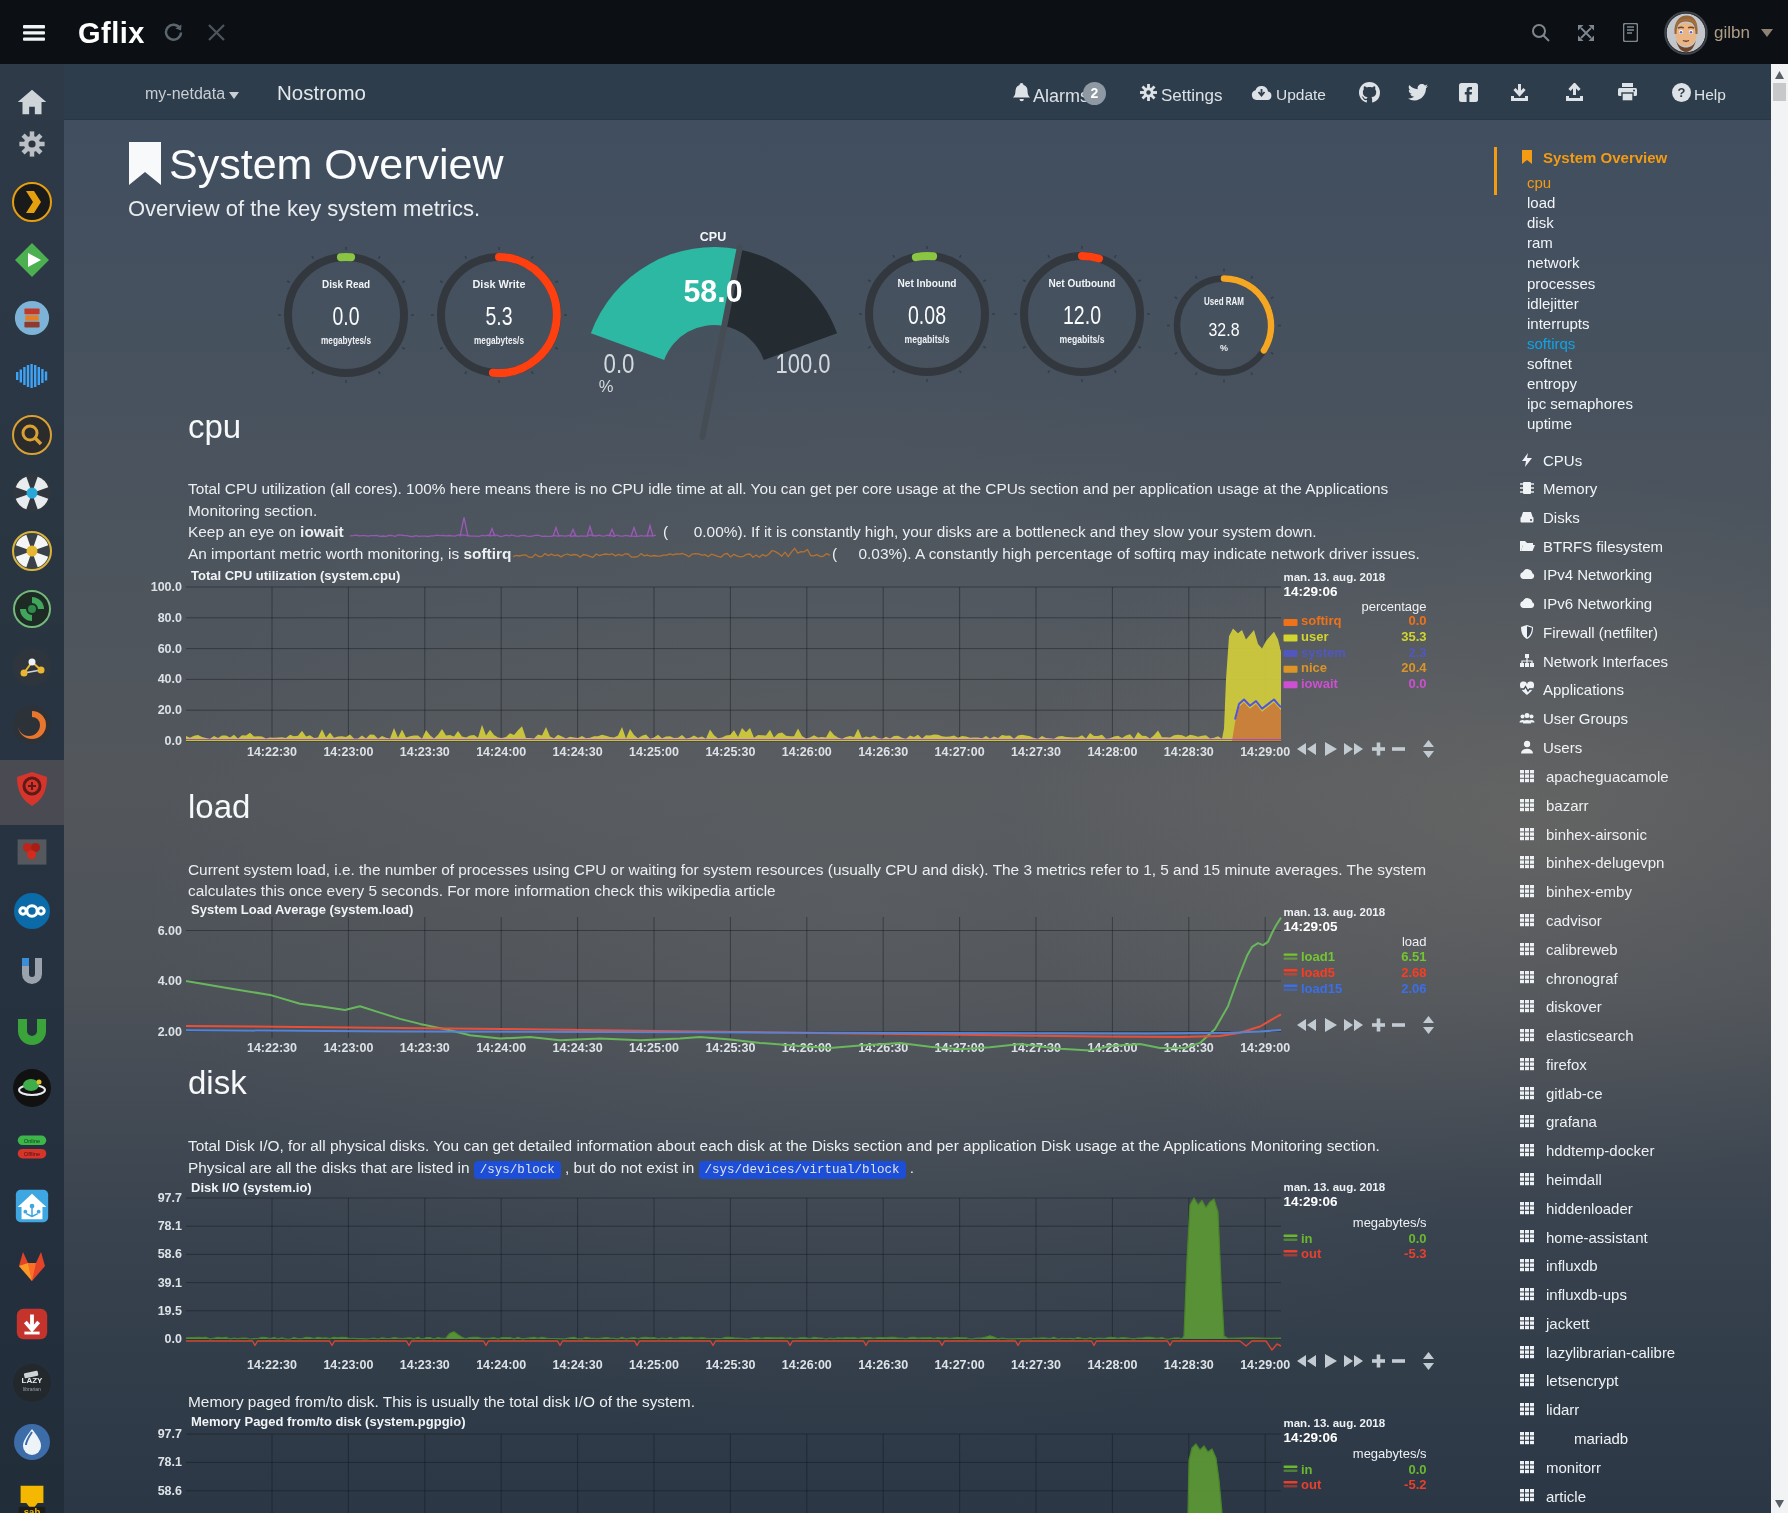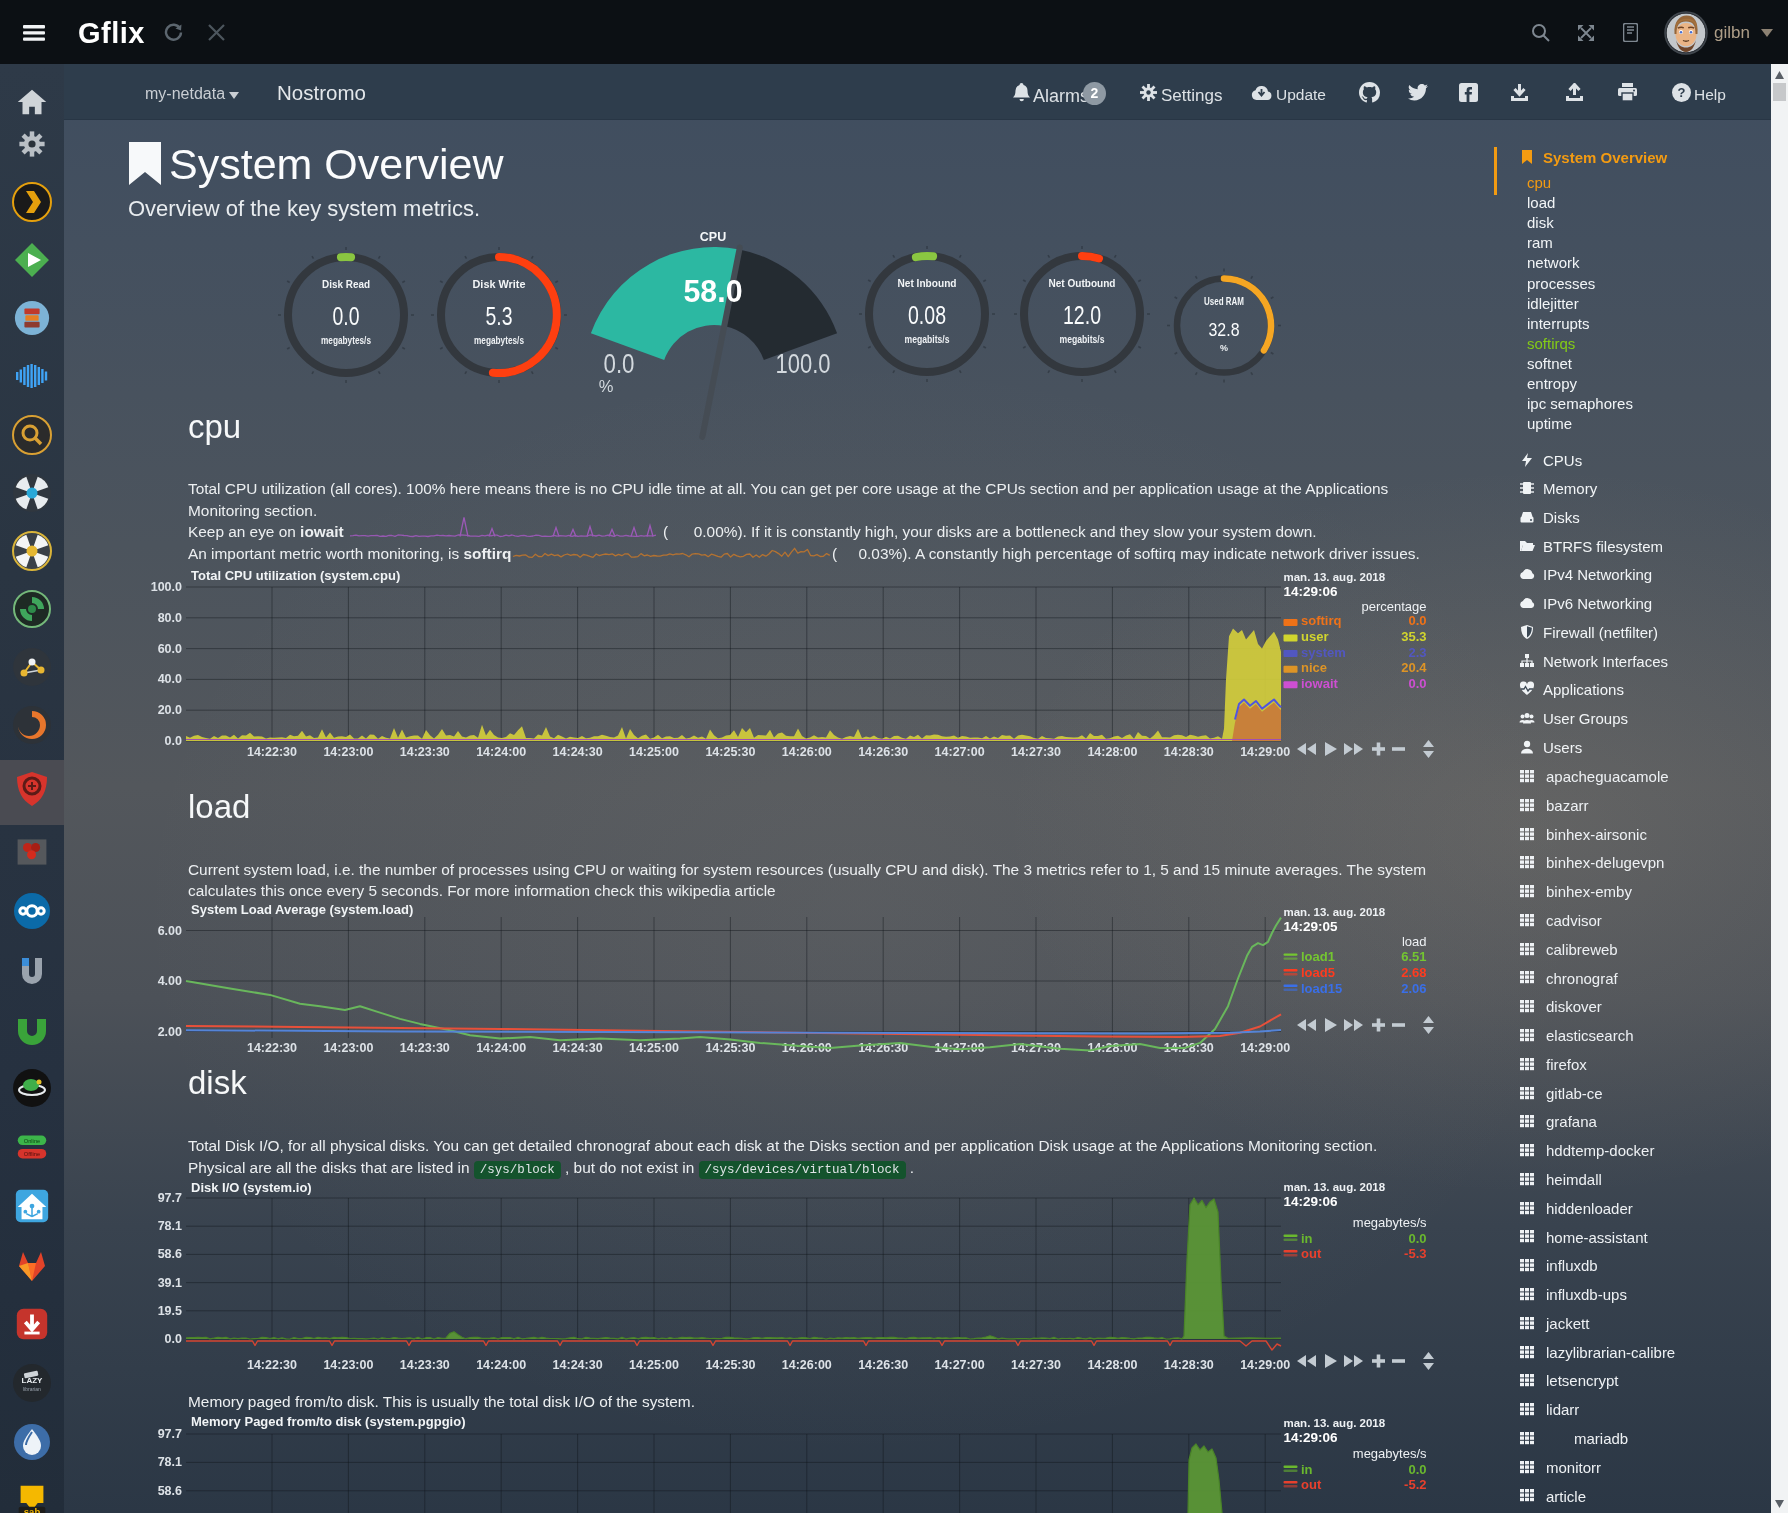--- a/index.html
+++ b/index.html
@@ -8,21 +8,21 @@
 #bg { left:0; top:0; width:1788px; height:1513px;
   background:
    radial-gradient(ellipse 760px 520px at 86% 55%, rgba(182,164,138,0.17), rgba(182,164,138,0) 70%),
    radial-gradient(ellipse 1000px 760px at 48% 60%, rgba(160,152,140,0.12), rgba(160,152,140,0) 72%),
    linear-gradient(180deg, #3d4c5f 0%, #44505f 16%, #4c545d 36%, #53575c 52%, #4c5158 66%, #39434f 81%, #2b3745 100%);
 }
 #leftbar { left:0; top:64px; width:64px; height:1449px;
   background:linear-gradient(180deg, #2e3a48 0%, #2a3542 35%, #263140 70%, #222d3a 100%); }
 .mtext { font-size:15px; transform:translateY(-50%); white-space:nowrap; }
 .pline { font-size:15.4px; line-height:21.5px; color:#eceff1; white-space:nowrap; }
-.code { font-family:"Liberation Mono", monospace; font-size:12.5px; background:#14532d; color:#dfe3e6;
+.code { font-family:"Liberation Mono", monospace; font-size:12.5px; background:#1d4ed8; color:#dfe3e6;
   padding:2px 6px; border-radius:4px; }
 </style></head>
 <body>
 <div id="bg" class="abs"></div>
 <svg class="abs" style="left:129px;top:142px" width="32" height="43" viewBox="0 0 32 43">
     <path d="M0 0 H32 V43 L16 30 L0 43 Z" fill="#f7f9fa"></path>
   </svg>
 <div class="abs" style="left:169px;top:140px;font-size:43px;color:#fbfcfd">System Overview</div>
 <div class="abs" style="left:128px;top:196px;font-size:22px;color:#e8ecef">Overview of the key system metrics.</div>
 <svg class="abs" style="left:0;top:0" width="1788" height="1513" viewBox="0 0 1788 1513">
@@ -290,21 +290,21 @@
       <path d="M1344 1019 L1353 1025 L1344 1031 Z"></path>
       <path d="M1354 1019 L1363 1025 L1354 1031 Z"></path>
       <rect x="1372" y="1023.2" width="13" height="3.6"></rect>
       <rect x="1376.7" y="1018.5" width="3.6" height="13"></rect>
       <rect x="1392" y="1023.2" width="13" height="3.6"></rect>
       <path d="M1423 1023 l5.5 -7 l5.5 7 Z"></path>
       <path d="M1423 1027 l5.5 7 l5.5 -7 Z"></path>
     </g>
   </svg>
 <div class="abs" style="left:188px;top:1064px;font-size:33px;color:#f6f8f9">disk</div>
-<div class="abs pline" style="left:188px;top:1135px">Total Disk I/O, for all physical disks. You can get detailed chronograf about each disk at the Disks section and per application Disk usage at the Applications Monitoring section.</div>
+<div class="abs pline" style="left:188px;top:1135px">Total Disk I/O, for all physical disks. You can get detailed information about each disk at the Disks section and per application Disk usage at the Applications Monitoring section.</div>
 <div class="abs pline" style="left:188px;top:1156.5px">Physical are all the disks that are listed in <span class="code">/sys/block</span> , but do not exist in <span class="code">/sys/devices/virtual/block</span> .</div>
 <svg class="abs" style="left:0;top:0" width="1788" height="1513" viewBox="0 0 1788 1513">
     <line x1="272.0" y1="1198.0" x2="272.0" y2="1339.0" stroke="rgba(14,18,24,0.42)" stroke-width="1"></line>
     <line x1="348.4" y1="1198.0" x2="348.4" y2="1339.0" stroke="rgba(14,18,24,0.42)" stroke-width="1"></line>
     <line x1="424.8" y1="1198.0" x2="424.8" y2="1339.0" stroke="rgba(14,18,24,0.42)" stroke-width="1"></line>
     <line x1="501.2" y1="1198.0" x2="501.2" y2="1339.0" stroke="rgba(14,18,24,0.42)" stroke-width="1"></line>
     <line x1="577.6" y1="1198.0" x2="577.6" y2="1339.0" stroke="rgba(14,18,24,0.42)" stroke-width="1"></line>
     <line x1="654.0" y1="1198.0" x2="654.0" y2="1339.0" stroke="rgba(14,18,24,0.42)" stroke-width="1"></line>
     <line x1="730.4" y1="1198.0" x2="730.4" y2="1339.0" stroke="rgba(14,18,24,0.42)" stroke-width="1"></line>
     <line x1="806.8" y1="1198.0" x2="806.8" y2="1339.0" stroke="rgba(14,18,24,0.42)" stroke-width="1"></line>
@@ -411,21 +411,21 @@
   </svg>
 <div class="abs mtext" style="left:1543px;top:157.0px;color:#f39b12;font-weight:bold;">System Overview</div>
 <div class="abs mtext" style="left:1527px;top:182.0px;color:#f39b12;">cpu</div>
 <div class="abs mtext" style="left:1527px;top:202.1px;color:#f2f5f7;">load</div>
 <div class="abs mtext" style="left:1527px;top:222.2px;color:#f2f5f7;">disk</div>
 <div class="abs mtext" style="left:1527px;top:242.3px;color:#f2f5f7;">ram</div>
 <div class="abs mtext" style="left:1527px;top:262.4px;color:#f2f5f7;">network</div>
 <div class="abs mtext" style="left:1527px;top:282.5px;color:#f2f5f7;">processes</div>
 <div class="abs mtext" style="left:1527px;top:302.6px;color:#f2f5f7;">idlejitter</div>
 <div class="abs mtext" style="left:1527px;top:322.7px;color:#f2f5f7;">interrupts</div>
-<div class="abs mtext" style="left:1527px;top:342.8px;color:#84cc16;">softirqs</div>
+<div class="abs mtext" style="left:1527px;top:342.8px;color:#0ea5e9;">softirqs</div>
 <div class="abs mtext" style="left:1527px;top:362.9px;color:#f2f5f7;">softnet</div>
 <div class="abs mtext" style="left:1527px;top:383.0px;color:#f2f5f7;">entropy</div>
 <div class="abs mtext" style="left:1527px;top:403.1px;color:#f2f5f7;">ipc semaphores</div>
 <div class="abs mtext" style="left:1527px;top:423.2px;color:#f2f5f7;">uptime</div>
 <svg class="abs" style="left:1519px;top:452px" width="16" height="16" viewBox="0 0 16 16">
     <path d="M9 1 L3 9 H7 L6 15 L13 6 H8 Z" fill="#f0f3f5"></path>
   </svg>
 <div class="abs mtext" style="left:1543px;top:459.6px;color:#f2f5f7;">CPUs</div>
 <svg class="abs" style="left:1519px;top:480px" width="16" height="16" viewBox="0 0 16 16">
     <rect x="4" y="2" width="8" height="12" rx="1" fill="#f0f3f5"></rect>

